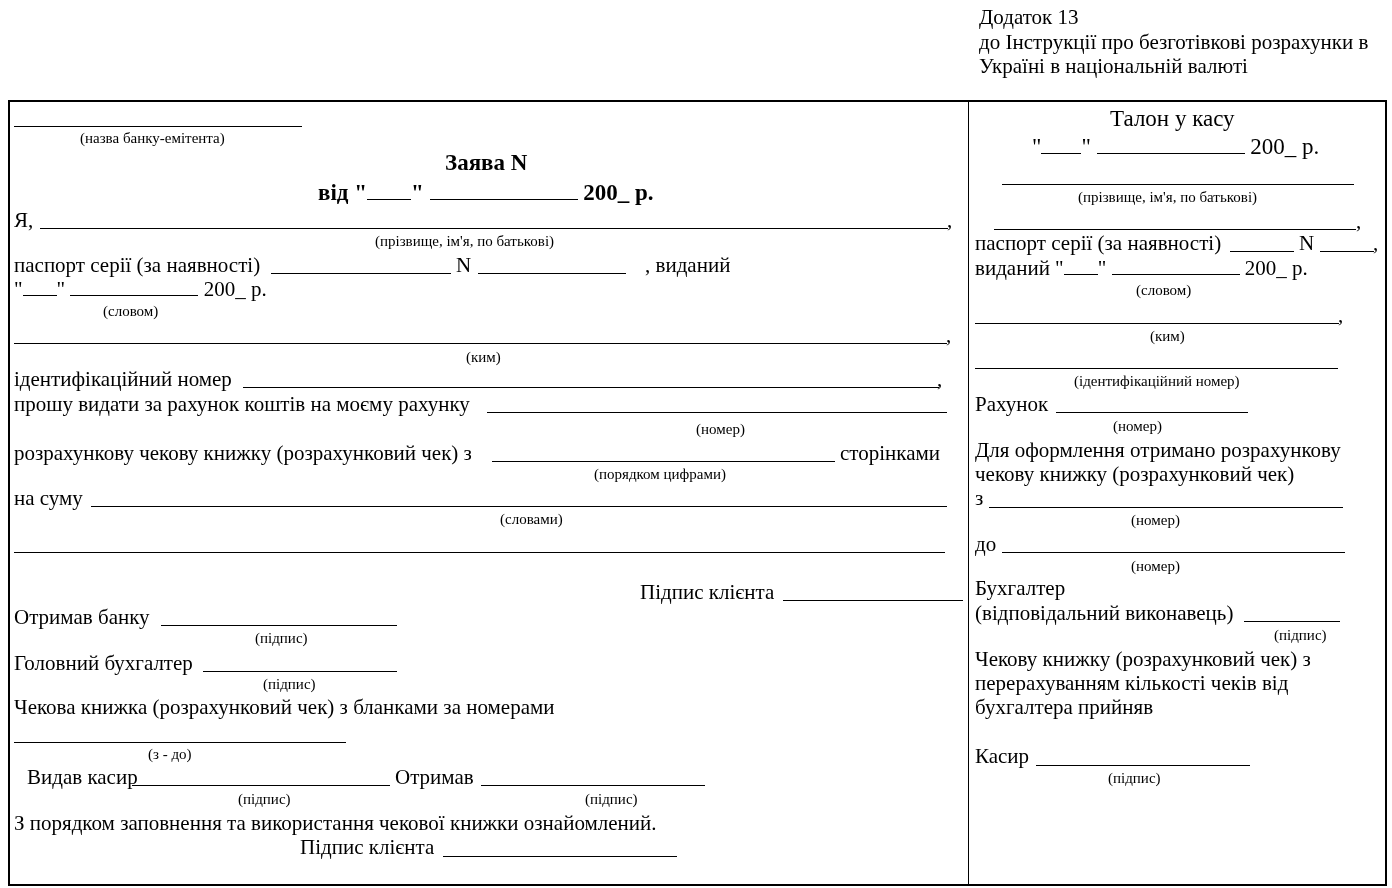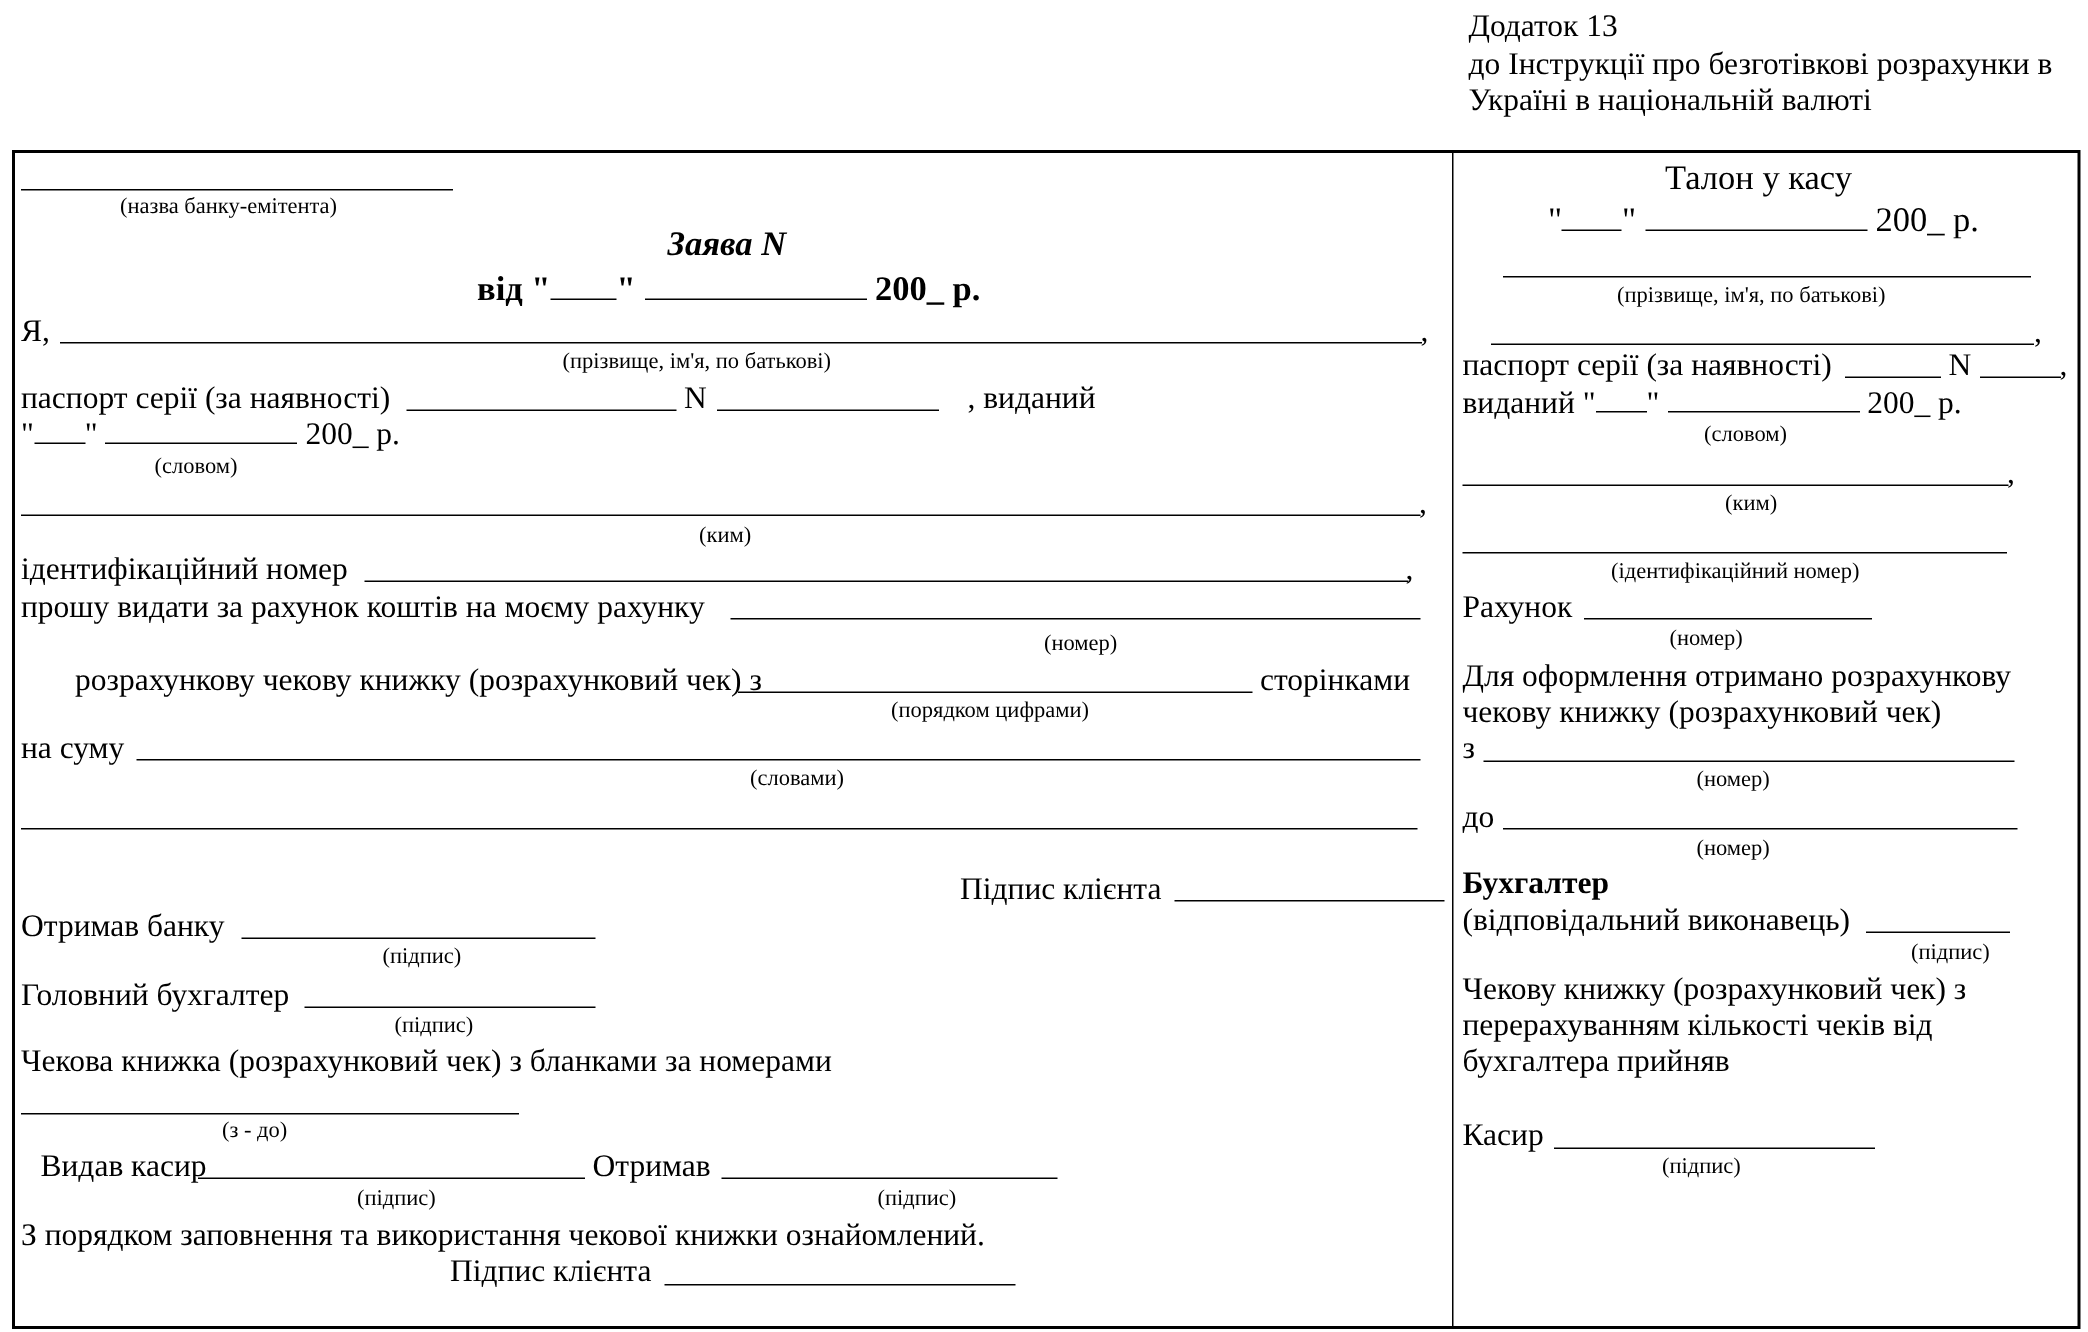--- a/index.html
+++ b/index.html
@@ -22,21 +22,21 @@
 <div class="t" style="left:979px; top:6px;">Додаток 13</div>
 <div class="t" style="left:979px; top:31px;">до Інструкції про безготівкові розрахунки в</div>
 <div class="t" style="left:979px; top:55px;">Україні в національній валюті</div>
 
 <div class="frame"></div>
 <div class="divider"></div>
 
 <div class="ln" style="left:14px; top:126px; width:288px;"></div>
 <div class="s" style="left:80px; top:129px;">(назва банку-емітента)</div>
 
-<div class="t b" style="left:445px; top:150px;font-style:italic;">Заява N</div>
+<div class="t b" style="left:445px; top:150px;">Заява N</div>
 
 <div class="t b" style="left:318px; top:180px;"><span>від "</span><span class="fld" style="width:44px;"></span><span>"</span> <span class="fld" style="width:148px;"></span> <span>200_ р.</span></div>
 
 <div class="t" style="left:14px; top:209px;">Я,</div>
 <div class="ln" style="left:40px; top:228px; width:908px;"></div>
 <div class="t" style="left:947px; top:209px;">,</div>
 <div class="s" style="left:375px; top:232px;">(прізвище, ім'я, по батькові)</div>
 
 <div class="t" style="left:14px; top:254px;">паспорт серії (за наявності)</div>
 <div class="ln" style="left:271px; top:273px; width:180px;"></div>
@@ -52,21 +52,21 @@
 <div class="s" style="left:466px; top:348px;">(ким)</div>
 
 <div class="t" style="left:14px; top:368px;">ідентифікаційний номер</div>
 <div class="ln" style="left:243px; top:387px; width:696px;"></div>
 <div class="t" style="left:937px; top:368px;">,</div>
 
 <div class="t" style="left:14px; top:393px;">прошу видати за рахунок коштів на моєму рахунку</div>
 <div class="ln" style="left:487px; top:412px; width:460px;"></div>
 <div class="s" style="left:696px; top:420px;">(номер)</div>
 
-<div class="t" style="left:14px; top:442px;margin-left:36px;">розрахункову чекову книжку (розрахунковий чек) з</div>
+<div class="t" style="left:14px; top:442px;">розрахункову чекову книжку (розрахунковий чек) з</div>
 <div class="ln" style="left:492px; top:461px; width:343px;"></div>
 <div class="t" style="left:840px; top:442px;">сторінками</div>
 <div class="s" style="left:594px; top:465px;">(порядком цифрами)</div>
 
 <div class="t" style="left:14px; top:487px;">на суму</div>
 <div class="ln" style="left:91px; top:506px; width:856px;"></div>
 <div class="s" style="left:500px; top:510px;">(словами)</div>
 <div class="ln" style="left:14px; top:552px; width:931px;"></div>
 
 <div class="t" style="left:640px; top:581px;">Підпис клієнта</div>
@@ -128,21 +128,21 @@
 <div class="t" style="left:975px; top:463px;">чекову книжку (розрахунковий чек)</div>
 
 <div class="t" style="left:975px; top:487px;">з</div>
 <div class="ln" style="left:989px; top:507px; width:354px;"></div>
 <div class="s" style="left:1131px; top:511px;">(номер)</div>
 
 <div class="t" style="left:975px; top:533px;">до</div>
 <div class="ln" style="left:1002px; top:552px; width:343px;"></div>
 <div class="s" style="left:1131px; top:557px;">(номер)</div>
 
-<div class="t" style="left:975px; top:577px;font-weight:bold;">Бухгалтер</div>
+<div class="t" style="left:975px; top:577px;">Бухгалтер</div>
 <div class="t" style="left:975px; top:602px;">(відповідальний виконавець)</div>
 <div class="ln" style="left:1244px; top:621px; width:96px;"></div>
 <div class="s" style="left:1274px; top:626px;">(підпис)</div>
 
 <div class="t" style="left:975px; top:648px;">Чекову книжку (розрахунковий чек) з</div>
 <div class="t" style="left:975px; top:672px;">перерахуванням кількості чеків від</div>
 <div class="t" style="left:975px; top:696px;">бухгалтера прийняв</div>
 
 <div class="t" style="left:975px; top:745px;">Касир</div>
 <div class="ln" style="left:1036px; top:765px; width:214px;"></div>

